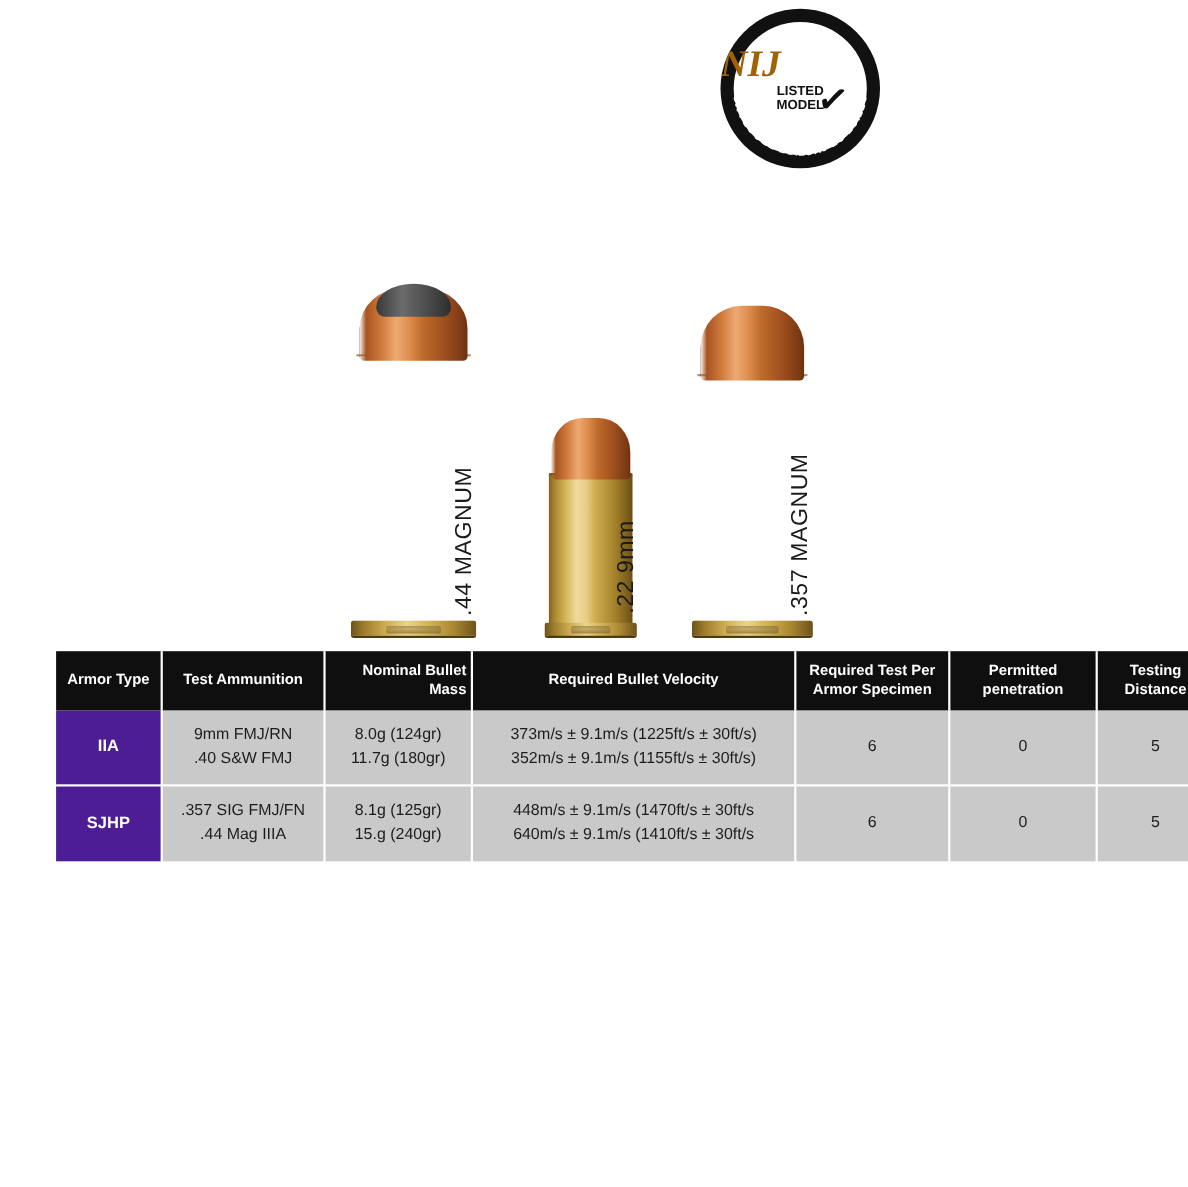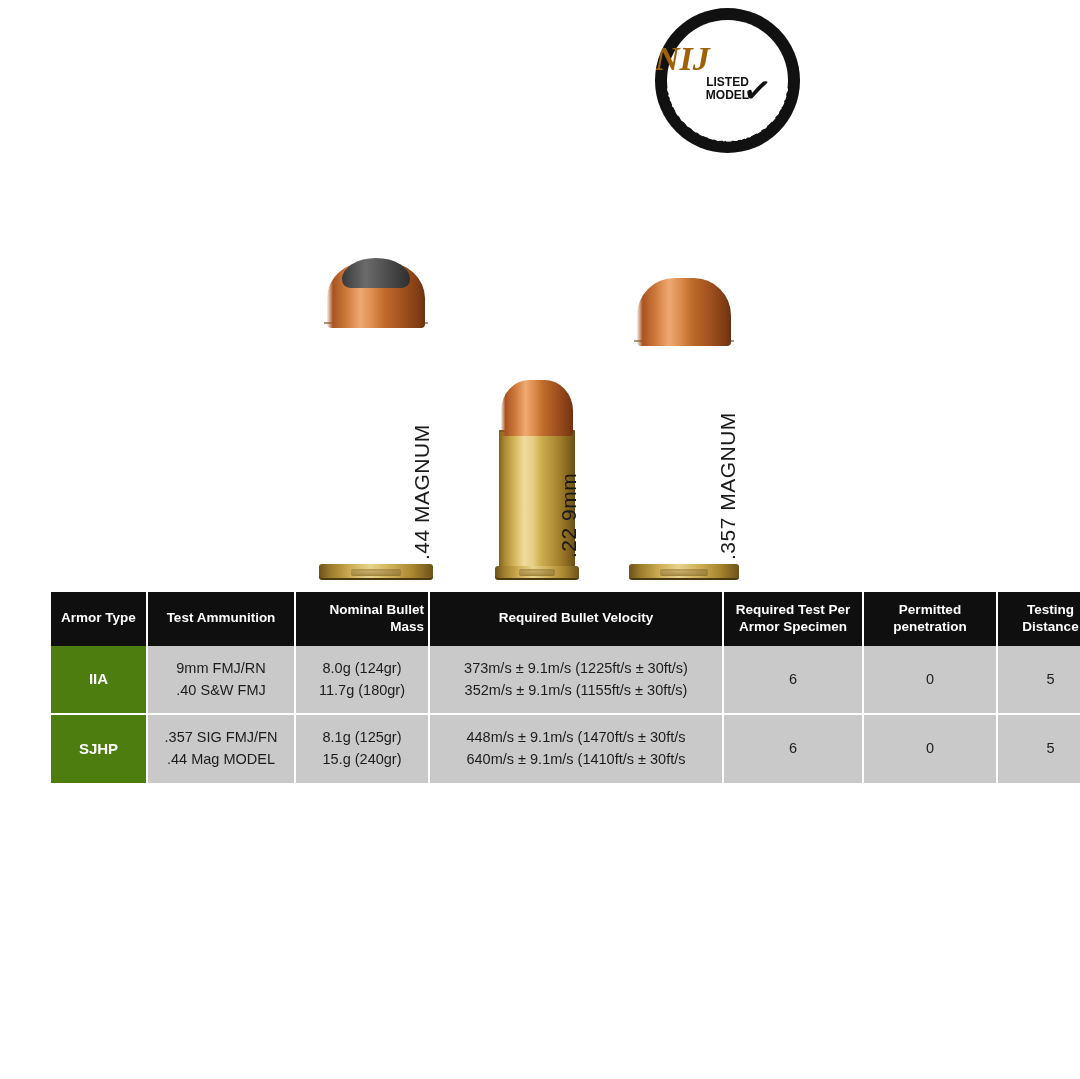--- a/index.html
+++ b/index.html
@@ -119,21 +119,21 @@
     border-bottom:2px solid #ffffff;
     vertical-align:middle;
     white-space:pre-line;
   }
   tbody td:last-child { border-right:none; }
   td.armor {
     background:#6e6e6e; color:#ffffff; font-weight:bold; font-size:15px;
   }
   tr.alt td { background:#c9c9c9; }
   tr.norm td { background:#e6e6e6; }
-  tr.alt td.armor, tr.norm td.armor { background:#4d7c0f; }
+  tr.alt td.armor, tr.norm td.armor { background:#4c1d95; }
   .c1 { width:96px; }
   .c2 { width:148px; }
   .c3 { width:134px;text-align:right; }
   .c4 { width:294px; }
   .c5 { width:140px; }
   .c6 { width:134px; }
   .c7 { width:106px; }
   .strip { position:absolute; left:14px; top:1062px; width:1052px; height:3px; background:#ffffff; }
 </style>
 </head>
@@ -226,21 +226,21 @@
 11.7g (180gr)</td>
           <td>373m/s ± 9.1m/s (1225ft/s ± 30ft/s)
 352m/s ± 9.1m/s (1155ft/s ± 30ft/s)</td>
           <td>6</td>
           <td>0</td>
           <td>5</td>
         </tr>
         <tr class="alt">
           <td class="armor">SJHP</td>
           <td>.357 SIG FMJ/FN
-.44 Mag MODEL</td>
+.44 Mag IIIA</td>
           <td>8.1g (125gr)
 15.g (240gr)</td>
           <td>448m/s ± 9.1m/s (1470ft/s ± 30ft/s
 640m/s ± 9.1m/s (1410ft/s ± 30ft/s</td>
           <td>6</td>
           <td>0</td>
           <td>5</td>
         </tr>
       </tbody>
     </table>

